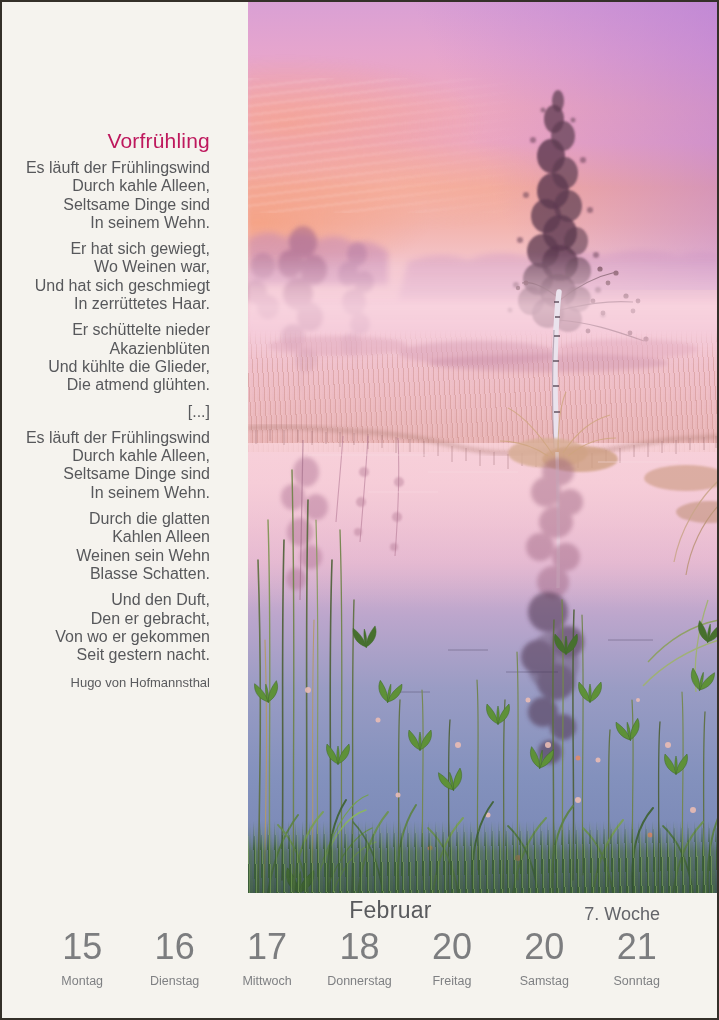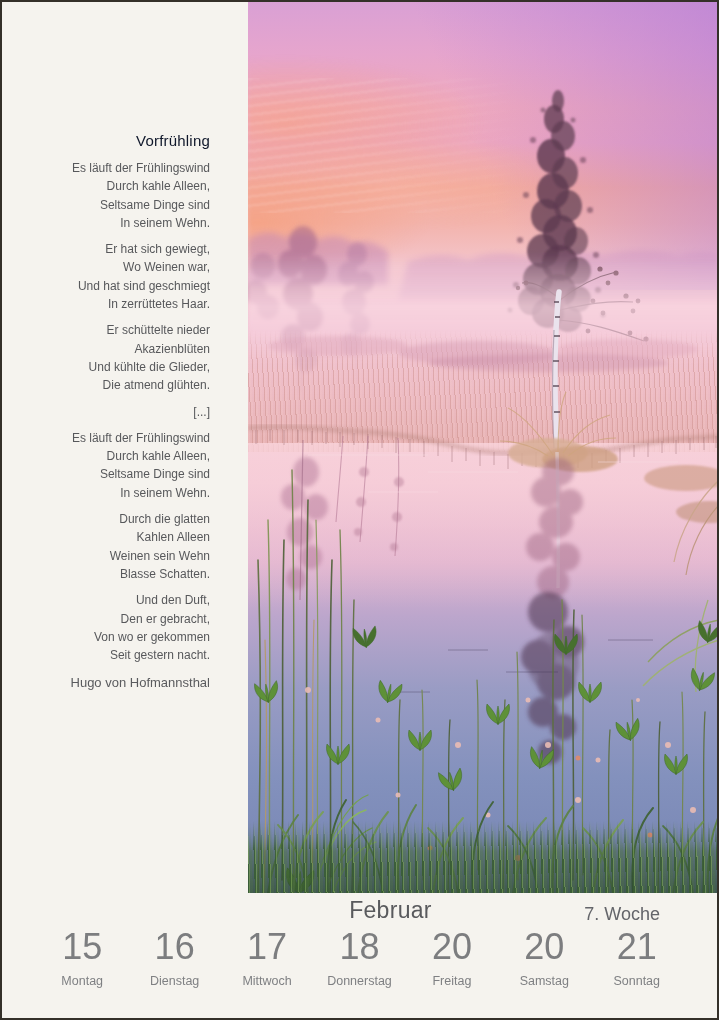--- a/index.html
+++ b/index.html
@@ -5,22 +5,22 @@
   html,body{margin:0;padding:0;}
   body{
     width:719px;height:1020px;position:relative;overflow:hidden;
     background:#f5f3ee;
     font-family:"Liberation Sans","DejaVu Sans",sans-serif;
   }
   .frame{position:absolute;inset:0;border:2px solid #343029;z-index:90;pointer-events:none;}
 
   
   .poem{position:absolute;left:0;top:128px;width:210px;text-align:right;color:#56575a;z-index:5;}
-  .poem h1{margin:0 0 6px 8px;font-size:15px;font-weight:400;color:#0f172a;letter-spacing:.2px;line-height:25px;}
-  .poem p{margin:0 0 8px 0;font-size:12px;line-height:18.3px;font-weight:400;color:#57585b;padding-left:18px;}
+  .poem h1{margin:0 0 6px 8px;font-size:21px;font-weight:400;color:#be185d;letter-spacing:.2px;line-height:25px;}
+  .poem p{margin:0 0 8px 0;font-size:16px;line-height:18.3px;font-weight:400;color:#57585b;padding-left:18px;}
   .poem .author{margin-top:11px;font-size:13px;color:#5a5b5e;}
 
   
   .month{position:absolute;top:897px;left:0;width:719px;text-align:center;
          font-size:23px;color:#595a5d;letter-spacing:.3px;z-index:5;padding-left:31px;}
   .week{position:absolute;top:904px;right:59px;font-size:18px;color:#64656a;z-index:5;}
   .days{position:absolute;top:929px;left:36px;width:647px;display:flex;z-index:5;}
   .day{flex:1;text-align:center;}
   .day .num{font-size:36px;line-height:1;color:#7c7d7f;}
   .day .wd{font-size:12.5px;color:#7f8083;margin-top:9px;}
@@ -407,21 +407,21 @@
   <h1>Vorfrühling</h1>
   <p>
     <span>Es läuft der Frühlingswind</span><br>
     <span>Durch kahle Alleen,</span><br>
     <span>Seltsame Dinge sind</span><br>
     <span>In seinem Wehn.</span>
   </p>
   <p>
     <span>Er hat sich gewiegt,</span><br>
     <span>Wo Weinen war,</span><br>
-    <span>Und hat sind geschmiegt</span><br>
+    <span>Und hat sich geschmiegt</span><br>
     <span>In zerrüttetes Haar.</span>
   </p>
   <p>
     <span>Er schüttelte nieder</span><br>
     <span>Akazienblüten</span><br>
     <span>Und kühlte die Glieder,</span><br>
     <span>Die atmend glühten.</span>
   </p>
   <p>
     <span>[...]</span>

